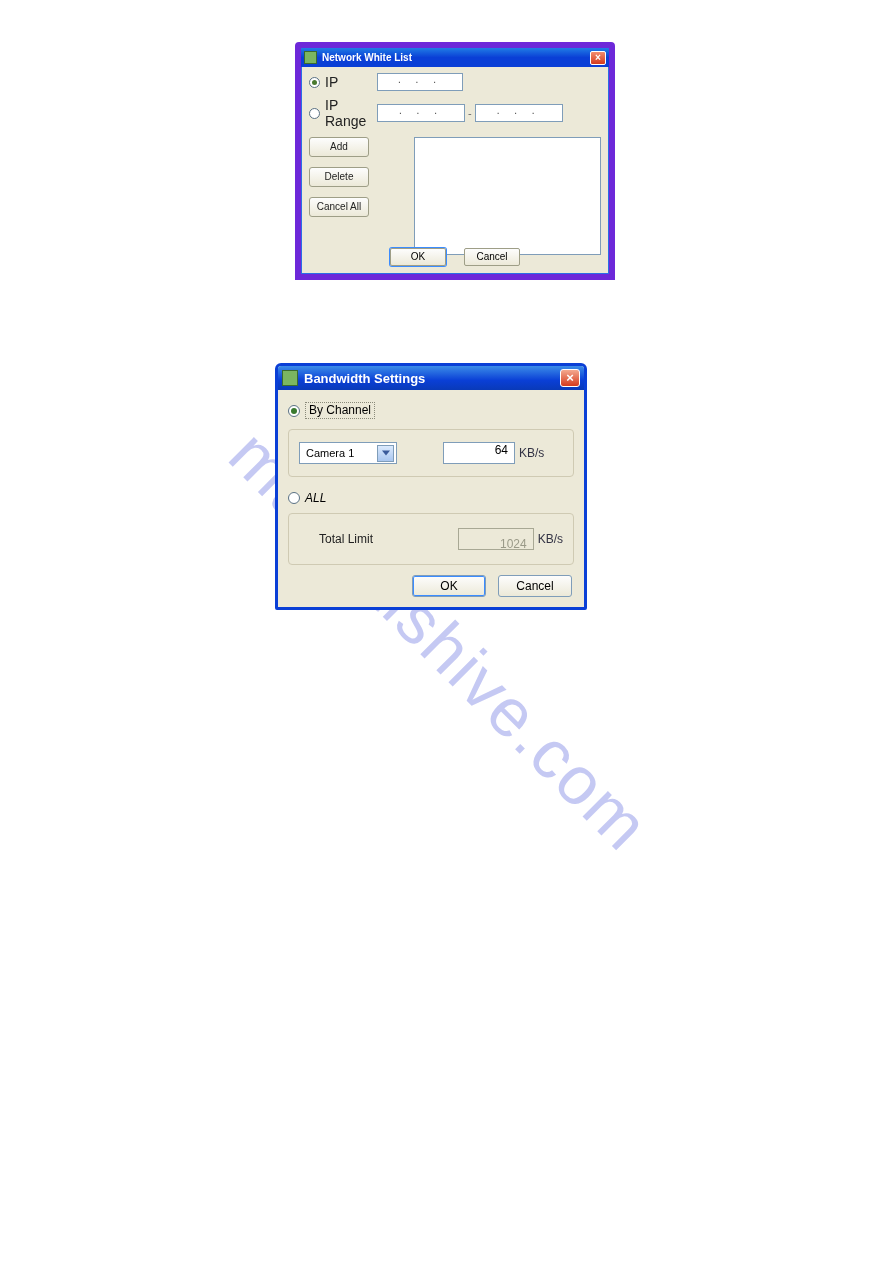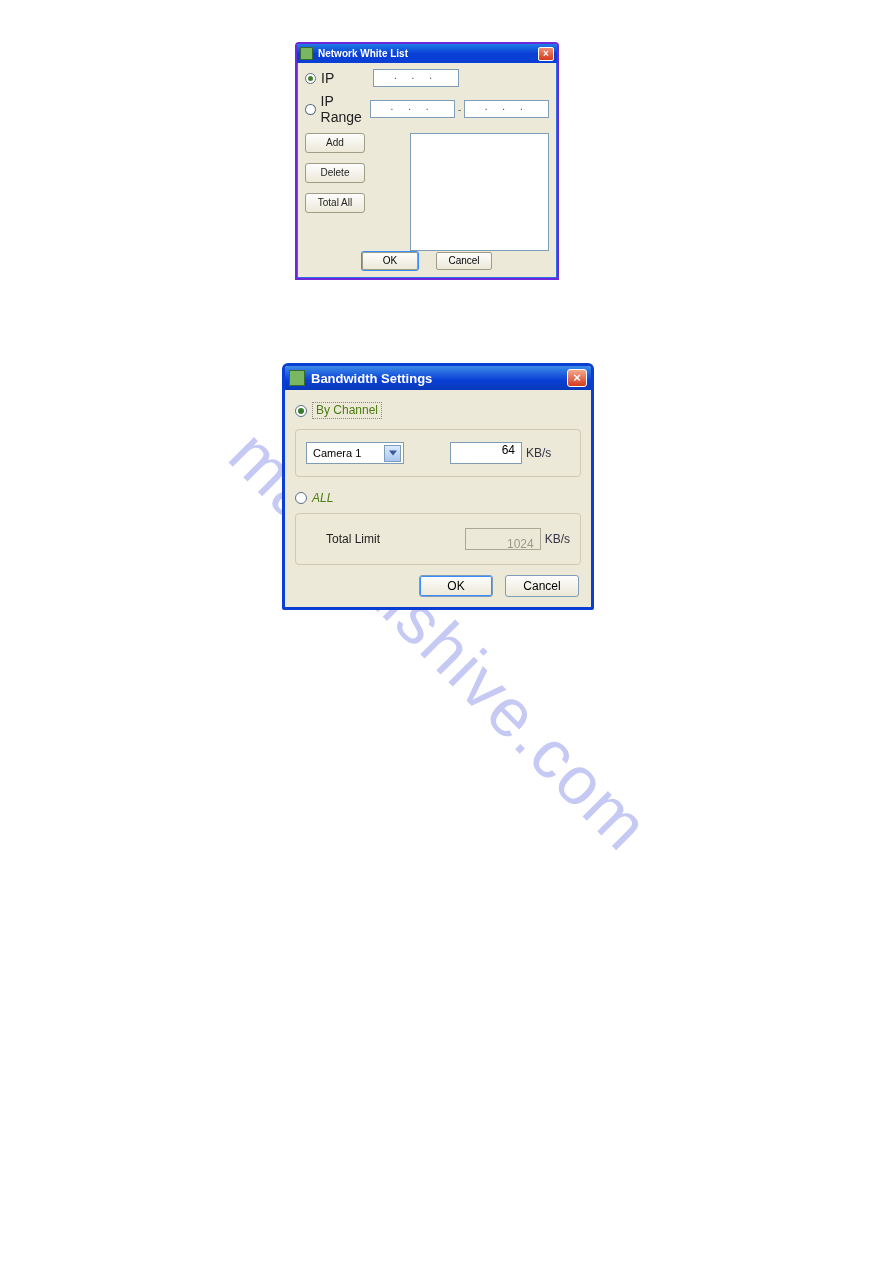--- a/index.html
+++ b/index.html
@@ -25,23 +25,23 @@
     white-space: nowrap;
     display: flex;
     align-items: center;
     justify-content: center;
   }
 
   
   .dialog-whitelist {
     position: absolute;
     left: 295px; top: 42px;
-    width: 264px; height: 238px;
+    width: 320px; height: 238px;
     background: #ece9d8;
-    border: 2px solid #6d28d9;
+    border: 6px solid #6d28d9;
     border-radius: 4px 4px 0 0;
     box-shadow: 0 0 0 1px #2b6ee6 inset;
   }
   .dlg-title {
     height: 19px;
     background: linear-gradient(to bottom,#207ce5 0%,#0a3fd6 50%,#0a3fd6 100%);
     color: #fff;
     font-weight: bold;
     font-size: 10px;
     display: flex;
@@ -116,21 +116,21 @@
     border: 1px solid #9e9e87;
     border-radius: 2px;
     font-size: 10px; cursor: pointer;
     text-align: center; line-height: 16px;
   }
   .btn-primary-outline { box-shadow: 0 0 0 1px #3b8cff; }
 
   
   .dialog-bw {
     position: absolute;
-    left: 282px; top: 363px;
+    left: 275px; top: 363px;
     width: 312px; height: 247px;
     background: #ece9d8;
     border: 3px solid #0a3fd6;
     border-radius: 6px 6px 2px 2px;
   }
   .dlg-title-lg {
     height: 24px;
     background: linear-gradient(to bottom,#3b8ce8 0%,#0a3fd6 60%,#093ab8 100%);
     color: #fff;
     font-weight: bold;
@@ -159,21 +159,21 @@
   .radio-dotted {
     width: 12px; height: 12px; border-radius: 50%;
     border: 1px solid #5a7184; background: #fff;
     margin-right: 5px; display: inline-flex;
     align-items: center; justify-content: center; cursor: pointer;
   }
   .dot-sel { width: 6px; height: 6px; border-radius: 50%; background: #3a7a2f; }
   .dotted-frame {
     border: 1px dotted #8a8a7a; padding: 0 3px 1px 3px;
   }
-  .bw-label-lg { font-size: 12px; color: #4d7c0f; }
+  .bw-label-lg { font-size: 12px; color: #000000; }
 
   .group-box {
     margin-top: 10px;
     border: 1px solid #cfcab3;
     border-radius: 4px;
     padding: 12px 10px;
     display: flex; align-items: center; gap: 22px;
     background: #ece9d8;
   }
   .combo {
@@ -250,21 +250,21 @@
       <span class="wl-label">IP Range</span>
       <span class="ip-input range">.   .   .</span>
       <span class="ip-dash">-</span>
       <span class="ip-input range">.   .   .</span>
     </div>
 
     <div class="wl-mid">
       <div class="wl-btn-col">
         <div class="btn-small">Add</div>
         <div class="btn-small">Delete</div>
-        <div class="btn-small">Total All</div>
+        <div class="btn-small">Cancel All</div>
       </div>
       <div class="listbox"></div>
     </div>
 
     <div class="wl-bottom">
       <div class="btn-mid btn-primary-outline">OK</div>
       <div class="btn-mid">Cancel</div>
     </div>
   </div>
 </div>

